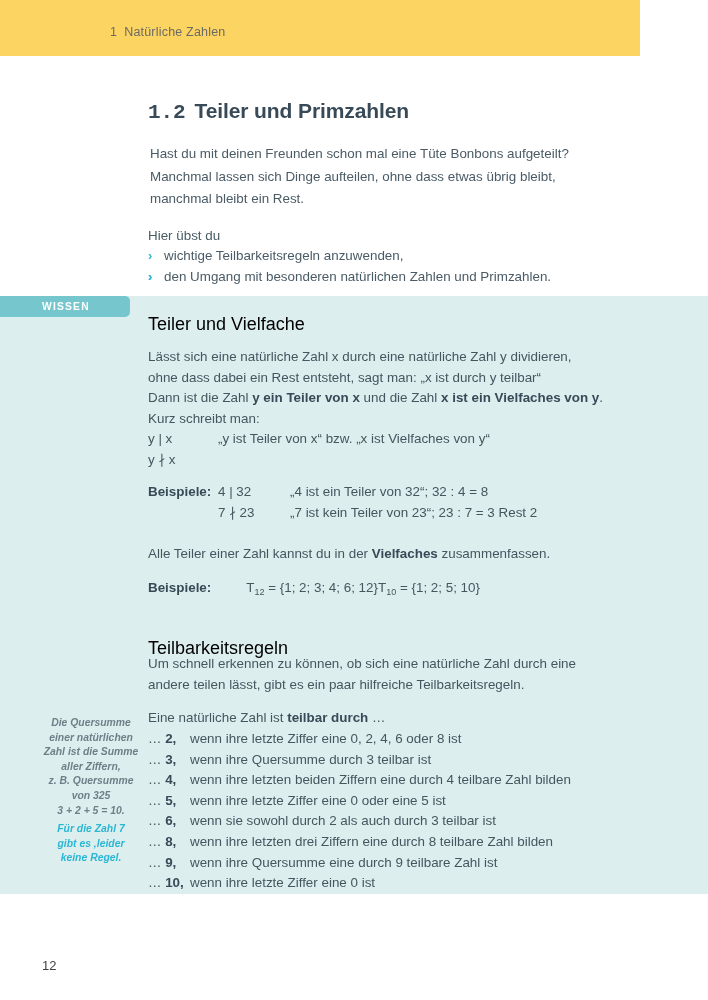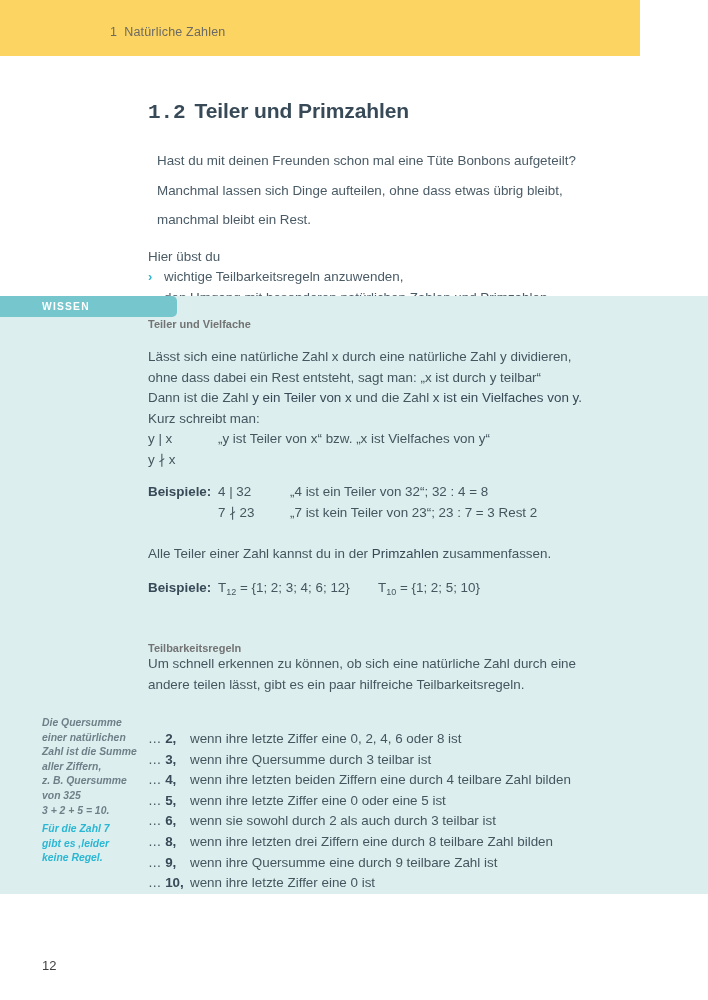--- a/index.html
+++ b/index.html
@@ -54,21 +54,21 @@
   
   #intro {
     position: absolute;
     left: 148px;
     top: 142px;
     width: 470px;
     font-size: 13.4px;
     line-height: 20.6px;
     color: #4a5b66;
   }
-  #intro .intro-lead p { margin: 9px; }
+  #intro .intro-lead p { margin: 2px; }
   #intro .intro-cue { margin-top: 16px; }
   #intro ul {
     list-style: none;
     margin: 0;
     padding: 0;
   }
   #intro li {
     position: relative;
     padding-left: 16px;
   }
@@ -87,26 +87,25 @@
     left: 0;
     top: 296px;
     width: 708px;
     height: 598px;
     background: #ddeeee;
   }
   #wissen-tab {
     position: absolute;
     left: 0;
     top: 0;
-    width: 156px;
+    width: 130px;
     height: 21px;
     background: #76c6cd;
     border-top-right-radius: 5px;
     border-bottom-right-radius: 5px;
-    padding-left: 21px;
   }
   #wissen-tab .tab-label {
     position: absolute;
     left: 42px;
     top: 5px;
     font-size: 10.3px;
     font-weight: bold;
     letter-spacing: 1.2px;
     color: #ffffff;
   }
@@ -114,23 +113,23 @@
   .kb-content {
     position: absolute;
     left: 148px;
     top: 0;
     width: 470px;
     font-size: 13.4px;
     line-height: 20.6px;
     color: #45565f;
   }
   .kb-h {
-    font-size: 11px;
-    font-weight: bold;
-    color: #737373;
+    font-size: 18px;
+    font-weight: normal;
+    color: #000000;
   }
   .kb-p { margin: 0; }
 
   
   .notation-row {
     display: flex;
   }
   .notation-row .sym {
     width: 70px;
     flex: 0 0 70px;
@@ -149,21 +148,21 @@
     color: #384a57;
   }
   .ex-not { width: 72px; }
 
   .set-label {
     width: 70px;
     font-weight: bold;
     color: #384a57;
     display: inline-block;
   }
-  .set-a { display: inline-block; width: 160px; }
+  .set-a { display: inline-block; width: 160px; text-align: right; }
 
   
   .rules { }
   .rule-row { display: flex; }
   .rule-key {
     flex: 0 0 42px;
     width: 42px;
   }
   .rule-key b { font-weight: bold; color: #384a57; }
 
@@ -171,20 +170,21 @@
   #margin-note {
     position: absolute;
     left: 42px;
     top: 716px;
     width: 98px;
     font-size: 10.4px;
     line-height: 14.6px;
     font-style: italic;
     font-weight: bold;
     color: #6f7f88;
+    text-align: center;
   }
   #margin-note .note-accent {
     color: #2bb7d4;
     display: block;
     margin-top: 4px;
   }
 
   
   #folio {
     position: absolute;
@@ -193,21 +193,21 @@
     font-size: 13px;
     color: #3f3f3f;
   }
 
   sub {
     font-size: 9px;
     vertical-align: baseline;
     position: relative;
     top: 3px;
   }
-  b { font-weight: normal; color: #384a57; }
+  b { font-weight: bold; color: #384a57; }
 </style>
 </head>
 <body>
 
 <div id="running-header">
   <div class="rh-text">
     <span class="rh-num">1</span><span>Natürliche Zahlen</span>
   </div>
 </div>
 
@@ -273,38 +273,41 @@
       </div>
       <div class="ex-row">
         <div class="ex-c ex-label"></div>
         <div class="ex-c ex-not">7 ∤ 23</div>
         <div class="ex-c">„7 ist kein Teiler von 23“;  23 : 7 = 3  Rest 2</div>
       </div>
     </div>
   </div>
 
   <div class="kb-content" style="top:248px;">
-    <div class="kb-p"><span>Alle Teiler einer Zahl kannst du in der </span><b>Primzahlen</b><span> zusammenfassen.</span></div>
+    <div class="kb-p"><span>Alle Teiler einer Zahl kannst du in der </span><b>Vielfaches</b><span> zusammenfassen.</span></div>
   </div>
 
   <div class="kb-content" style="top:282px;">
     <div>
       <span class="set-label">Beispiele:</span><span class="set-a"><span>T</span><sub>12</sub> <span>= {1; 2; 3; 4; 6; 12}</span></span><span><span>T</span><sub>10</sub> <span>= {1; 2; 5; 10}</span></span>
     </div>
   </div>
 
   <div class="kb-content" style="top:334px;margin-top:8px;">
     <div class="kb-h">Teilbarkeitsregeln</div>
   </div>
 
   <div class="kb-content" style="top:358px;">
     <div class="kb-p">Um schnell erkennen zu können, ob sich eine natürliche Zahl durch eine</div>
     <div class="kb-p">andere teilen lässt, gibt es ein paar hilfreiche Teilbarkeitsregeln.</div>
   </div>
 
+  <div class="kb-content" style="top:412px;">
+    <div class="kb-p"><span>Eine natürliche Zahl ist </span><b>teilbar durch</b><span> …</span></div>
+  </div>
 
   <div class="kb-content rules" style="top:433px;">
     <div class="rule-row">
       <span class="rule-key"><span>…</span> <b>2,</b></span>
       <span>wenn ihre letzte Ziffer eine 0, 2, 4, 6 oder 8 ist</span>
     </div>
     <div class="rule-row">
       <span class="rule-key"><span>…</span> <b>3,</b></span>
       <span>wenn ihre Quersumme durch 3 teilbar ist</span>
     </div>

